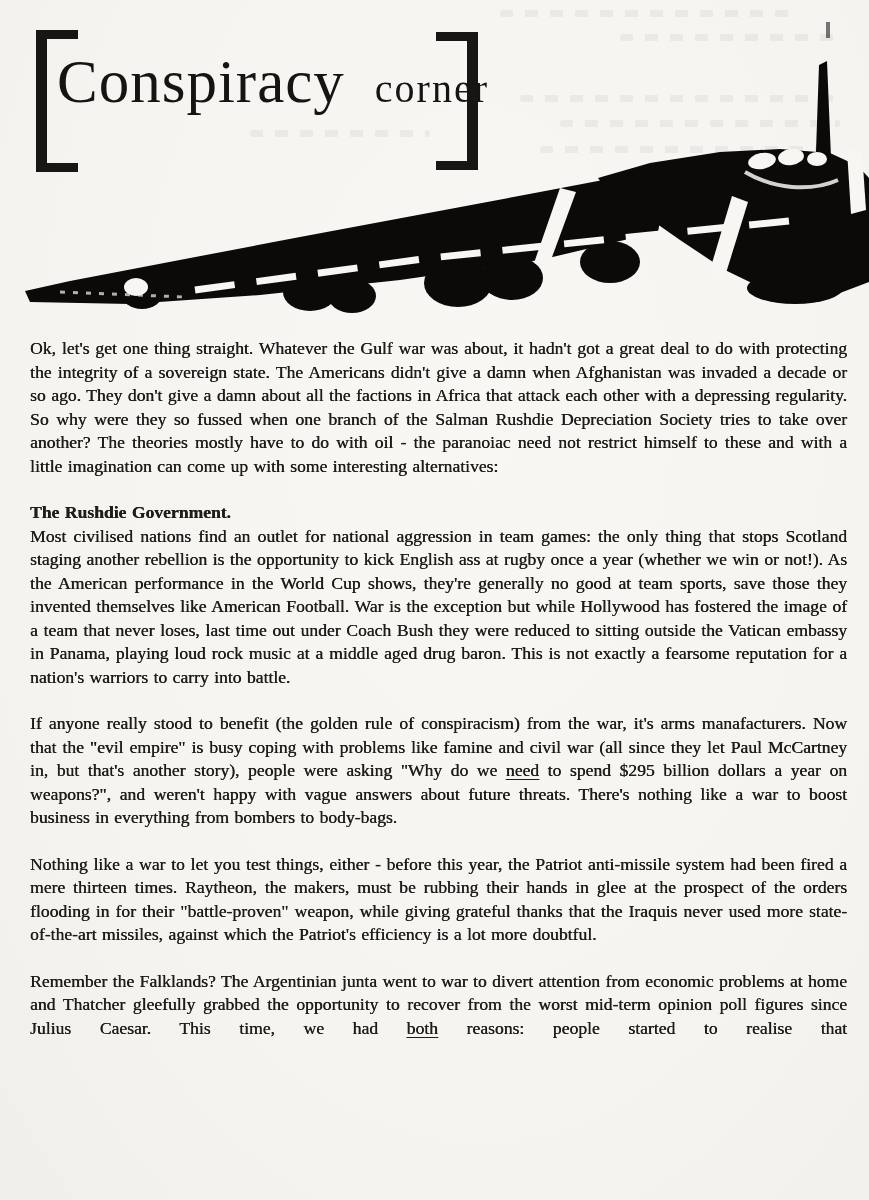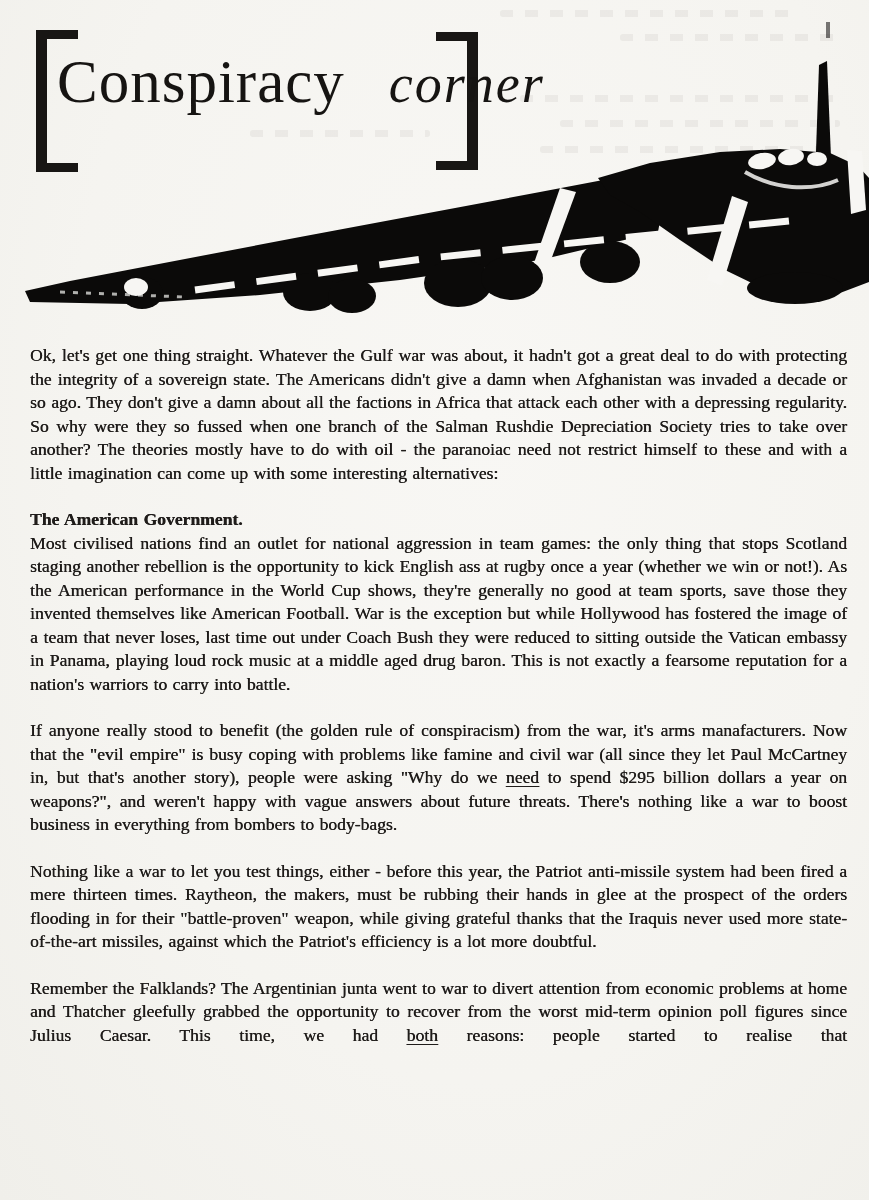--- a/index.html
+++ b/index.html
@@ -9,31 +9,31 @@
     background: radial-gradient(ellipse at 55% 35%, #f8f7f4 0%, #f5f4f0 60%, #f0efea 100%);
     font-family:"Liberation Serif", serif; color:#1f1c1a;
   }
   
   .masthead { position:absolute; left:0; top:0; width:520px; height:190px; }
   .bracket { position:absolute; box-sizing:border-box; border-color:#181614; }
   .bracket-left  { left:36px;  top:30px; width:42px; height:142px;
                    border-left:11px solid #181614; border-top:9px solid #181614; border-bottom:9px solid #181614; }
   .bracket-right { left:436px; top:32px; width:42px; height:138px;
                    border-right:11px solid #181614; border-top:9px solid #181614; border-bottom:9px solid #181614; }
-  .masthead-title { position:absolute; left:57px; top:47px; display:flex; align-items:baseline; gap:44px;
+  .masthead-title { position:absolute; left:57px; top:47px; display:flex; align-items:baseline; gap:30px;
                     white-space:nowrap; color:#161412; }
   .title-main   { font-size:61px; letter-spacing:1px; font-weight:400; }
-  .title-accent { font-size:54px; font-style:italic; letter-spacing:2px; font-weight:400; }
+  .title-accent { font-size:40px; letter-spacing:2px; font-weight:400; }
   
   .smudge { position:absolute; height:7px; border-radius:3px; opacity:.35; filter:blur(.7px);
             background-image:repeating-linear-gradient(90deg, rgba(95,90,78,.22) 0 13px, transparent 13px 25px); }
   
   .hero { position:absolute; left:0; top:0; width:869px; height:330px; }
   
-  .article-body { position:absolute; left:30px; top:344px; width:817px;
+  .article-body { position:absolute; left:30px; top:337px; width:817px;
                   font-size:17.6px; line-height:23.5px; text-align:justify;
                   text-shadow:0.35px 0 0 currentColor; word-spacing:1px; }
   .article-body p  { margin:0 0 23px 0; }
   .article-body h3 { margin:0; font-size:17.6px; line-height:23.5px; font-weight:700; }
   .article-body p:last-child { text-align-last:justify; margin-bottom:4px; }
   .u { text-decoration:underline; text-underline-offset:2.5px; }
 </style>
 </head>
 <body>
 
@@ -85,20 +85,20 @@
     <div class="bracket bracket-left"></div>
     <div class="bracket bracket-right"></div>
     <div class="masthead-title">
       <span class="title-main">Conspiracy</span>
       <span class="title-accent">corner</span>
     </div>
   </div>
 
   <div class="article-body">
       <p><span>Ok, let's get one thing straight. Whatever the Gulf war was about, it hadn't got a great deal to do with protecting the integrity of a sovereign state. The Americans didn't give a damn when Afghanistan was invaded a decade or so ago. They don't give a damn about all the factions in Africa that attack each other with a depressing regularity. So why were they so fussed when one branch of the Salman Rushdie Depreciation Society tries to take over another? The theories mostly have to do with oil - the paranoiac need not restrict himself to these and with a little imagination can come up with some interesting alternatives:</span></p>
-      <h3><span>The American Government.</span></h3>
+      <h3><span>The Rushdie Government.</span></h3>
       <p><span>Most civilised nations find an outlet for national aggression in team games: the only thing that stops Scotland staging another rebellion is the opportunity to kick English ass at rugby once a year (whether we win or not!). As the American performance in the World Cup shows, they're generally no good at team sports, save those they invented themselves like American Football. War is the exception but while Hollywood has fostered the image of a team that never loses, last time out under Coach Bush they were reduced to sitting outside the Vatican embassy in Panama, playing loud rock music at a middle aged drug baron. This is not exactly a fearsome reputation for a nation's warriors to carry into battle.</span></p>
       <p><span>If anyone really stood to benefit (the golden rule of conspiracism) from the war, it's arms manafacturers. Now that the "evil empire" is busy coping with problems like famine and civil war (all since they let Paul McCartney in, but that's another story), people were asking "Why do we </span><span class="u">need</span><span> to spend $295 billion dollars a year on weapons?", and weren't happy with vague answers about future threats. There's nothing like a war to boost business in everything from bombers to body-bags.</span></p>
       <p><span>Nothing like a war to let you test things, either - before this year, the Patriot anti-missile system had been fired a mere thirteen times. Raytheon, the makers, must be rubbing their hands in glee at the prospect of the orders flooding in for their "battle-proven" weapon, while giving grateful thanks that the Iraquis never used more state-of-the-art missiles, against which the Patriot's efficiency is a lot more doubtful.</span></p>
       <p><span>Remember the Falklands? The Argentinian junta went to war to divert attention from economic problems at home and Thatcher gleefully grabbed the opportunity to recover from the worst mid-term opinion poll figures since Julius Caesar. This time, we had </span><span class="u">both</span><span> reasons: people started to realise that</span></p>
     </div>
 
 </div>
 
 </body></html>

